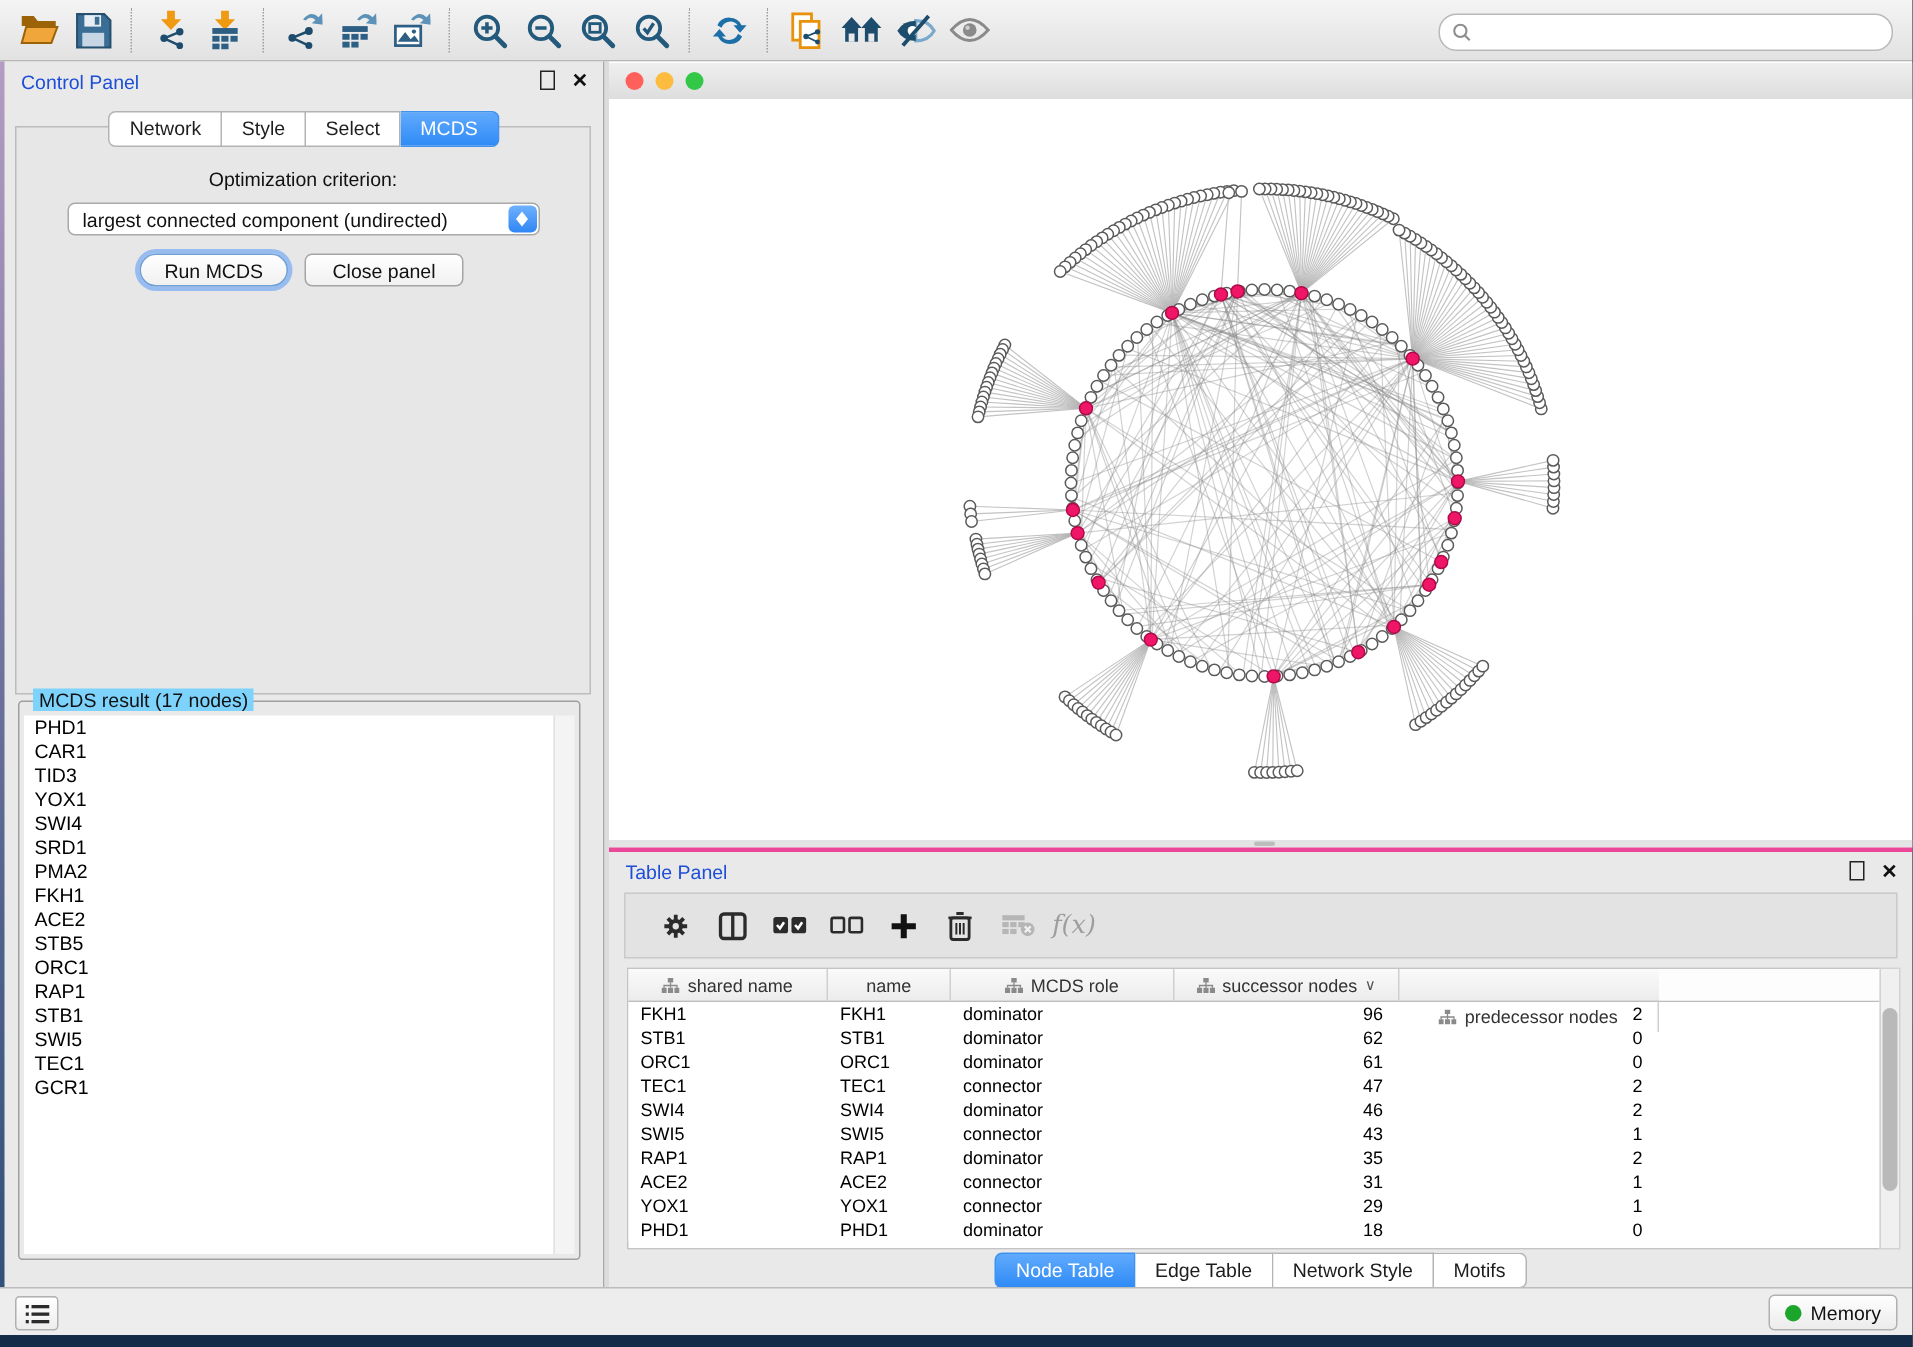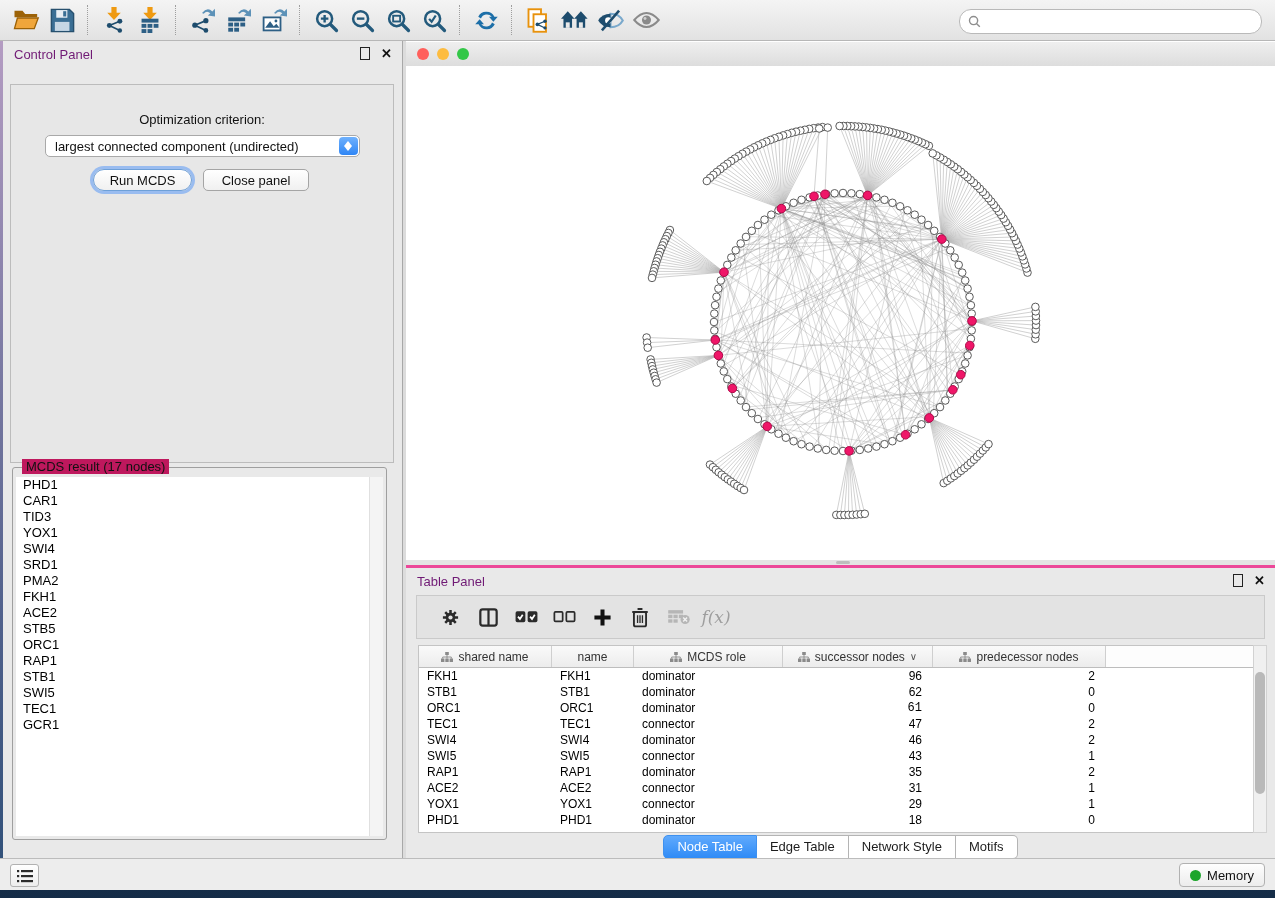--- a/index.html
+++ b/index.html
@@ -11,21 +11,21 @@
   #toolbar{position:absolute;left:0;top:0;right:0;height:41px;
     background:linear-gradient(#f4f4f4,#e2e2e2);border-bottom:1px solid #b7b7b7;
     display:flex;align-items:center;padding-left:8px;box-sizing:border-box;}
   .tbtn{width:36px;height:34px;display:flex;align-items:center;justify-content:center;flex:0 0 auto;}
   .tsep{width:1px;height:30px;margin:0 7px;border-left:1px dotted #9e9e9e;flex:0 0 auto;}
   .searchbox{position:absolute;right:13px;top:9px;width:285px;height:23px;background:#fff;
     border:1px solid #b9b9b9;border-radius:12px;display:flex;align-items:center;padding:0 8px;}
   .searchbox input{border:none;outline:none;flex:1;font:12px "Liberation Sans",sans-serif;background:transparent;margin-left:5px;}
   
   .panel-head{position:absolute;left:0;right:0;top:0;height:26px;}
-  .panel-title{position:absolute;left:11px;top:6px;font-size:13px;color:#701a75;}
+  .panel-title{position:absolute;left:11px;top:6px;font-size:13px;color:#1d4ed8;}
   .winbtns{position:absolute;right:10px;top:6px;display:flex;gap:11px;align-items:center;}
   .float-btn{width:8px;height:11px;border:1.5px solid #222;display:inline-block;}
   .close-btn{font-size:13px;font-weight:bold;color:#111;line-height:11px;}
   
   .segtabs{display:flex;}
   .segtab{background:#fff;border:1px solid #b4b4b4;border-left:none;padding:3px 13px 4px;
     font-size:13px;color:#1d1d1d;white-space:nowrap;}
   .segtab:first-child{border-left:1px solid #b4b4b4;border-radius:5px 0 0 5px;}
   .segtab:last-child{border-radius:0 5px 5px 0;}
   .segtab.active{background:linear-gradient(#60aafd,#2f8bf6);border-color:#3f91ef;color:#fff;}
@@ -45,21 +45,21 @@
   .dd-stepper .up{top:4px;border-bottom:5px solid #fff;}
   .dd-stepper .down{bottom:4px;border-top:5px solid #fff;}
   .btnrow{position:absolute;left:0;right:0;top:84px;height:24px;}
   .mac-btn{position:absolute;height:22px;background:linear-gradient(#ffffff,#f0f0f0);
     border:1px solid #a5a5a5;border-radius:5px;font:13px "Liberation Sans",sans-serif;color:#111;padding:0;}
   .mac-btn.focus{box-shadow:0 0 0 3px rgba(110,165,245,.65);border-color:#6ea0d8;}
   #run-btn{left:82px;width:99px;border-radius:11px;}
   #closep-btn{left:192px;width:106px;}
   .groupbox{position:absolute;left:9px;top:426px;width:373px;height:371px;
     border:1px solid #9f9f9f;border-radius:3px;}
-  .gb-label{position:absolute;left:9px;top:-9px;background:#be185d;padding:0 4px;font-size:13px;color:#111;z-index:2;}
+  .gb-label{position:absolute;left:9px;top:-9px;background:#7dd3fc;padding:0 4px;font-size:13px;color:#111;z-index:2;}
   .gb-list{position:absolute;left:3px;top:9px;right:16px;bottom:3px;background:#fff;overflow:hidden;}
   .gb-item{font-size:13px;line-height:16px;padding-left:7px;color:#000;}
   .gb-scroll{position:absolute;right:3px;top:9px;bottom:3px;width:13px;background:#f4f4f4;border-left:1px solid #e0e0e0;}
   
   #v-split{position:absolute;left:403px;top:41px;width:3px;height:817px;background:#dcdcdc;}
   #network-frame{position:absolute;left:406px;top:41px;right:0;height:524px;background:#fff;}
   .net-titlebar{position:absolute;left:0;right:0;top:1px;height:24px;
     background:linear-gradient(#efefef,#dddddd);border-bottom:1px solid #b2b2b2;}
   .lights{position:absolute;left:11px;top:6px;display:flex;gap:8px;}
   .tl{width:12px;height:12px;border-radius:50%;display:inline-block;box-sizing:border-box;}
@@ -296,20 +296,26 @@
     </div>
 
     <div id="control-panel">
       <div class="panel-head">
         <span class="panel-title">Control Panel</span>
         <span class="winbtns">
           <span class="float-btn"></span>
           <span class="close-btn">✕</span>
         </span>
       </div>
+      <div id="ctrl-tabs" class="segtabs">
+          <div class="segtab">Network</div>
+          <div class="segtab">Style</div>
+          <div class="segtab">Select</div>
+          <div class="segtab active">MCDS</div>
+        </div>
 
       <div id="mcds-pane">
         <div class="opt-label">Optimization criterion:</div>
         <div class="dropdown">
           <span class="dd-text">largest connected component (undirected)</span>
           <span class="dd-stepper">
               <i class="up"></i>
               <i class="down"></i>
             </span>
         </div>
@@ -1121,21 +1127,21 @@
                   <rect x="4.2" y="0" width="3.6" height="3"></rect>
                   <rect x="0" y="6.5" width="3.4" height="3.5"></rect>
                   <rect x="4.3" y="6.5" width="3.4" height="3.5"></rect>
                   <rect x="8.6" y="6.5" width="3.4" height="3.5"></rect>
                 </g>
                 <path d="M6 3v2M1.7 6.5V5h8.6v1.5M6 5v1.5" stroke="#8a8a8a" stroke-width="0.9" fill="none"></path>
               </svg>
               <span>successor nodes</span>
               <span class="sortchev">∨</span>
             </div>
-            <div class="th" style="width: 173px;">
+            <div class="th" style="width: 173px; margin-top: 21px;">
               <svg viewBox="0 0 12 10" width="12" height="10">
                 <g fill="#8a8a8a">
                   <rect x="4.2" y="0" width="3.6" height="3"></rect>
                   <rect x="0" y="6.5" width="3.4" height="3.5"></rect>
                   <rect x="4.3" y="6.5" width="3.4" height="3.5"></rect>
                   <rect x="8.6" y="6.5" width="3.4" height="3.5"></rect>
                 </g>
                 <path d="M6 3v2M1.7 6.5V5h8.6v1.5M6 5v1.5" stroke="#8a8a8a" stroke-width="0.9" fill="none"></path>
               </svg>
               <span>predecessor nodes</span>
@@ -1154,21 +1160,21 @@
               <div class="td l" style="width: 133px;">STB1</div>
               <div class="td l" style="width: 82px;">STB1</div>
               <div class="td l" style="width: 149px;">dominator</div>
               <div class="td r" style="width: 150px;">62</div>
               <div class="td r" style="width: 173px;">0</div>
             </div>
             <div class="tr">
               <div class="td l" style="width: 133px;">ORC1</div>
               <div class="td l" style="width: 82px;">ORC1</div>
               <div class="td l" style="width: 149px;">dominator</div>
-              <div class="td r" style="width: 150px; font-family: Liberation Mono, monospace;">61</div>
+              <div class="td r" style="width: 150px;">61</div>
               <div class="td r" style="width: 173px;">0</div>
             </div>
             <div class="tr">
               <div class="td l" style="width: 133px;">TEC1</div>
               <div class="td l" style="width: 82px;">TEC1</div>
               <div class="td l" style="width: 149px;">connector</div>
               <div class="td r" style="width: 150px;">47</div>
               <div class="td r" style="width: 173px;">2</div>
             </div>
             <div class="tr">

